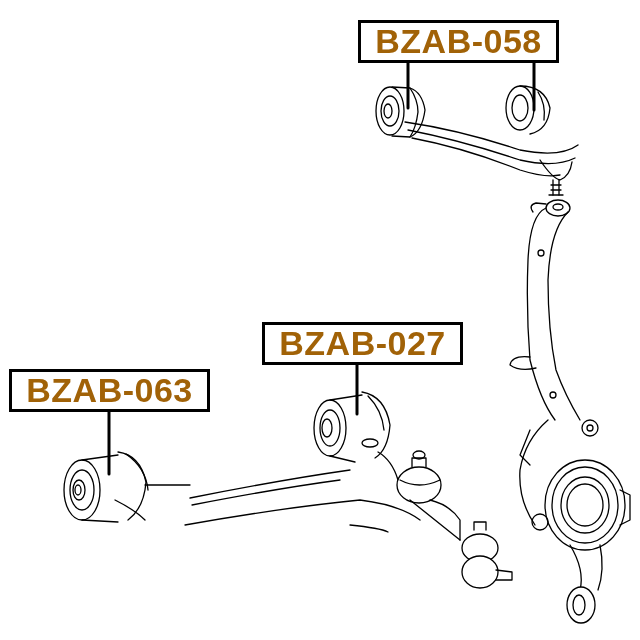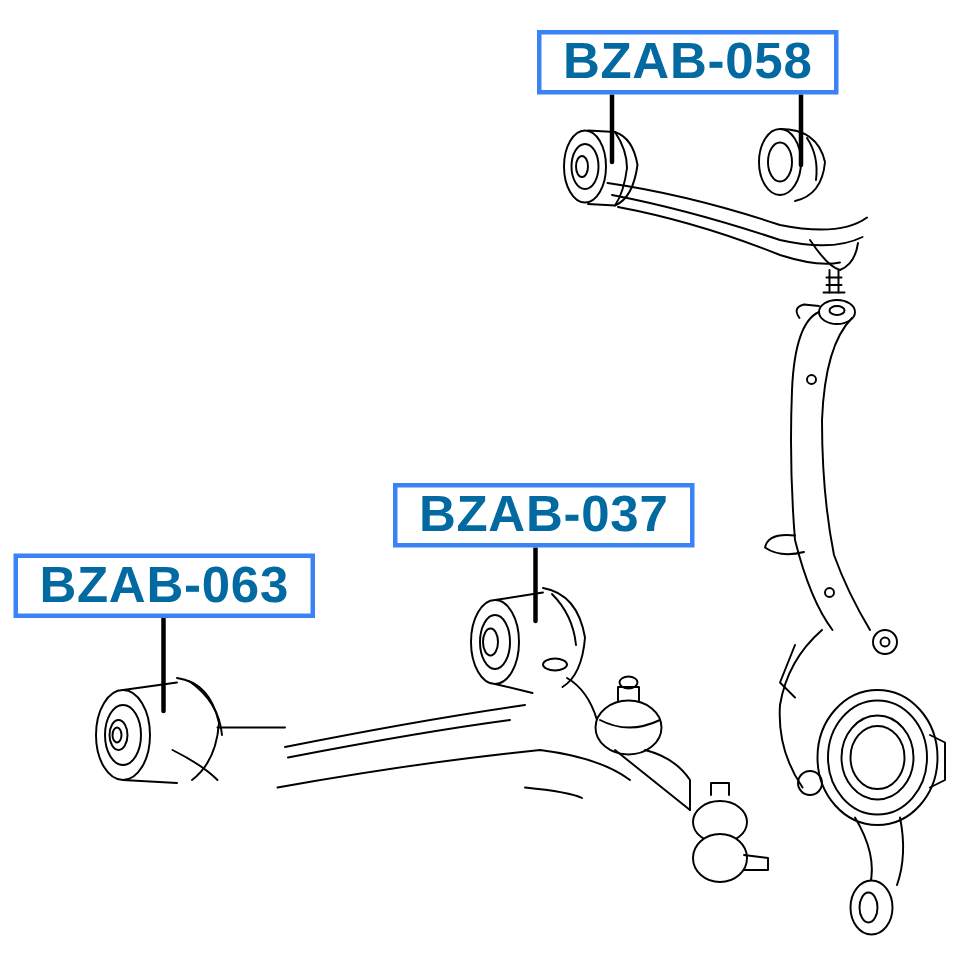--- a/index.html
+++ b/index.html
@@ -1,22 +1,22 @@
 <!DOCTYPE html>
 <html><head>
 <meta charset="utf-8">
 <style>
   html, body { margin: 0; padding: 0; background: #ffffff; }
   #canvas { position: relative; width: 640px; height: 640px; background: #ffffff; overflow: hidden; }
   svg.art { position: absolute; left: 0; top: 0; }
   .label-box {
     position: absolute; box-sizing: border-box;
-    border: 3px solid #3b82f6; background: #fff;
+    border: 3px solid #000000; background: #fff;
     font-family: "Liberation Sans", sans-serif; font-weight: bold;
-    font-size: 34px; line-height: 36px; color: #0369a1;
+    font-size: 34px; line-height: 36px; color: #a16207;
     text-align: center; letter-spacing: 0.5px;
     padding: 0 2px; cursor: pointer;
   }
 </style>
 </head>
 <body>
 
 <div id="canvas">
 
   <svg class="art" width="640" height="640" viewBox="0 0 640 640" fill="none" stroke="#000" stroke-width="1.3" stroke-linecap="round" stroke-linejoin="round">
@@ -115,15 +115,15 @@
       <path d="M496 570 L512 572 L512 580 L496 580"></path>
     </g>
 
     <g stroke-width="3">
       <line x1="357" y1="364" x2="357" y2="414"></line>
       <line x1="109" y1="411" x2="109" y2="474"></line>
     </g>
   </svg>
 
   <div class="label-box" style="left:358px; top:20px; width:201px; height:43px;">BZAB-058</div>
-  <div class="label-box" style="left:262px; top:322px; width:201px; height:43px;">BZAB-037</div>
+  <div class="label-box" style="left:262px; top:322px; width:201px; height:43px;">BZAB-027</div>
   <div class="label-box" style="left:9px; top:369px; width:201px; height:43px;">BZAB-063</div>
 </div>
 
 </body></html>

